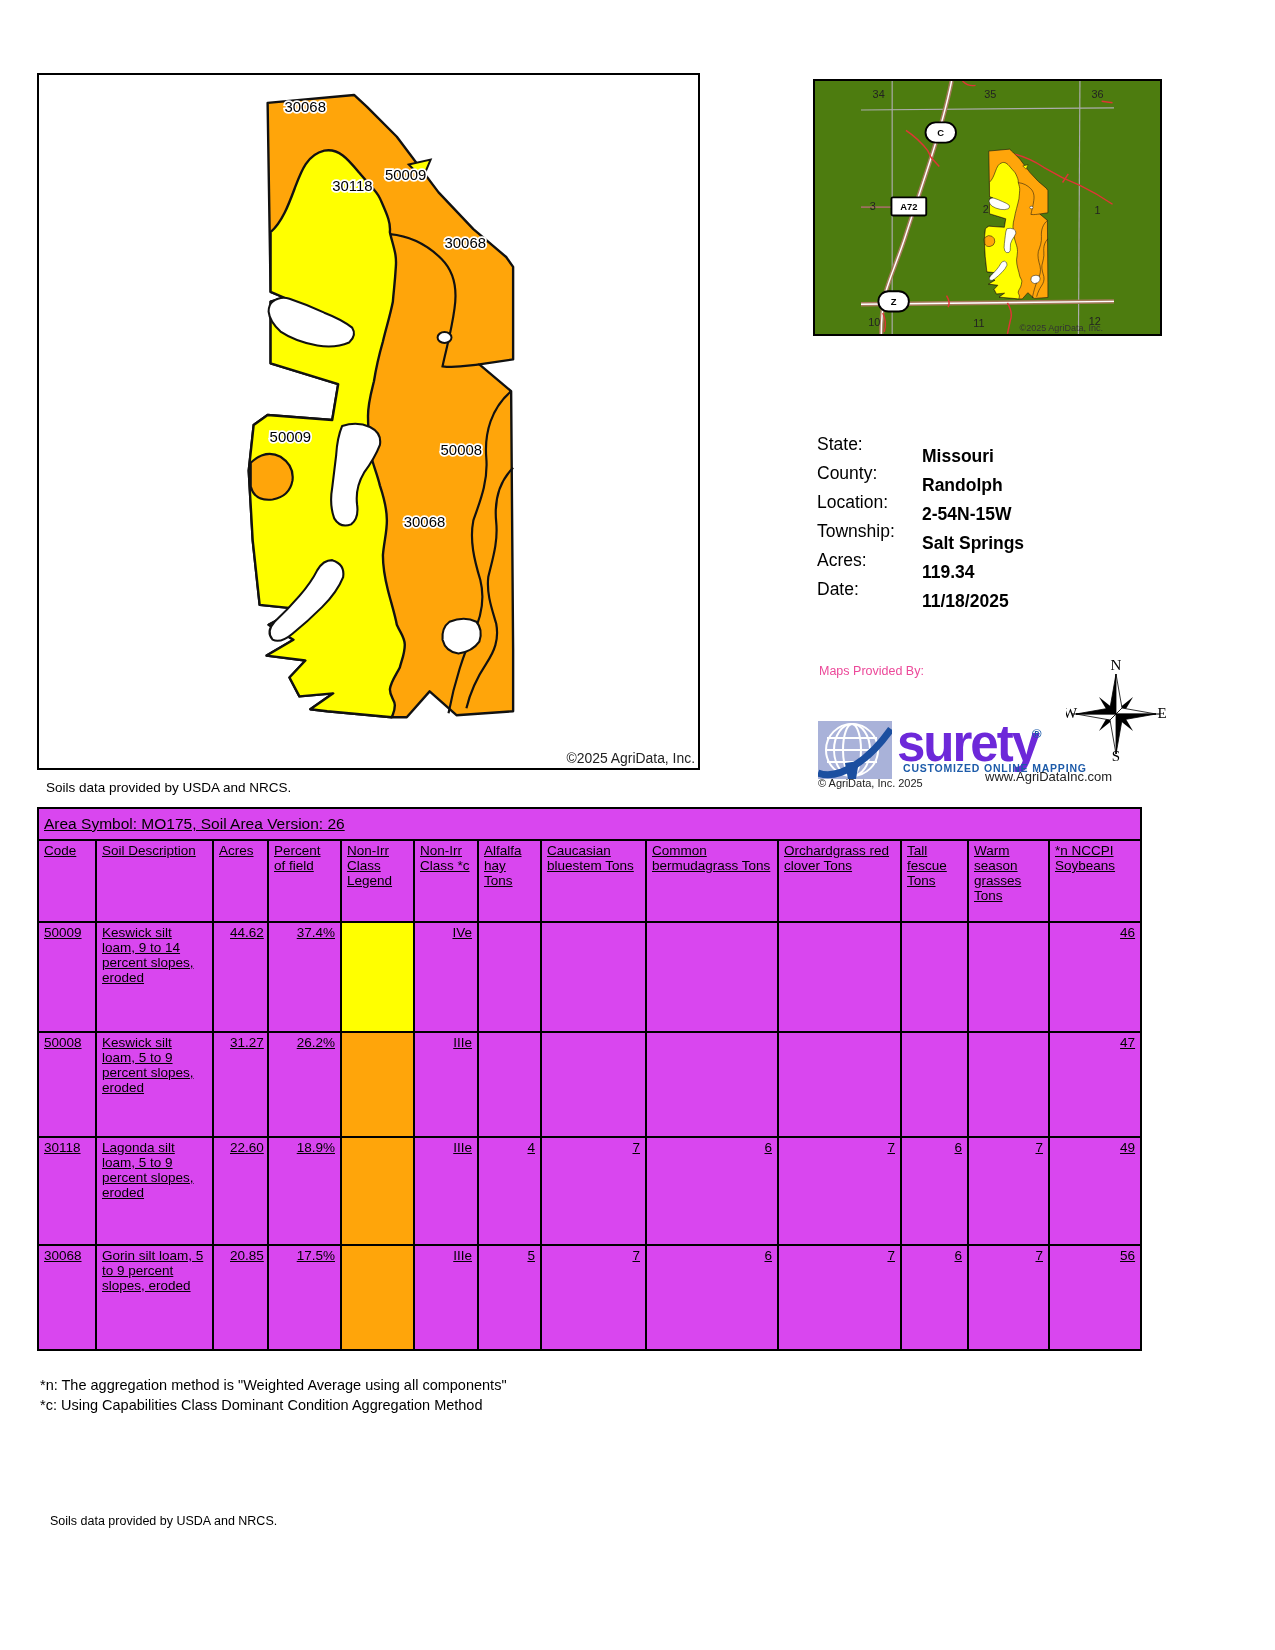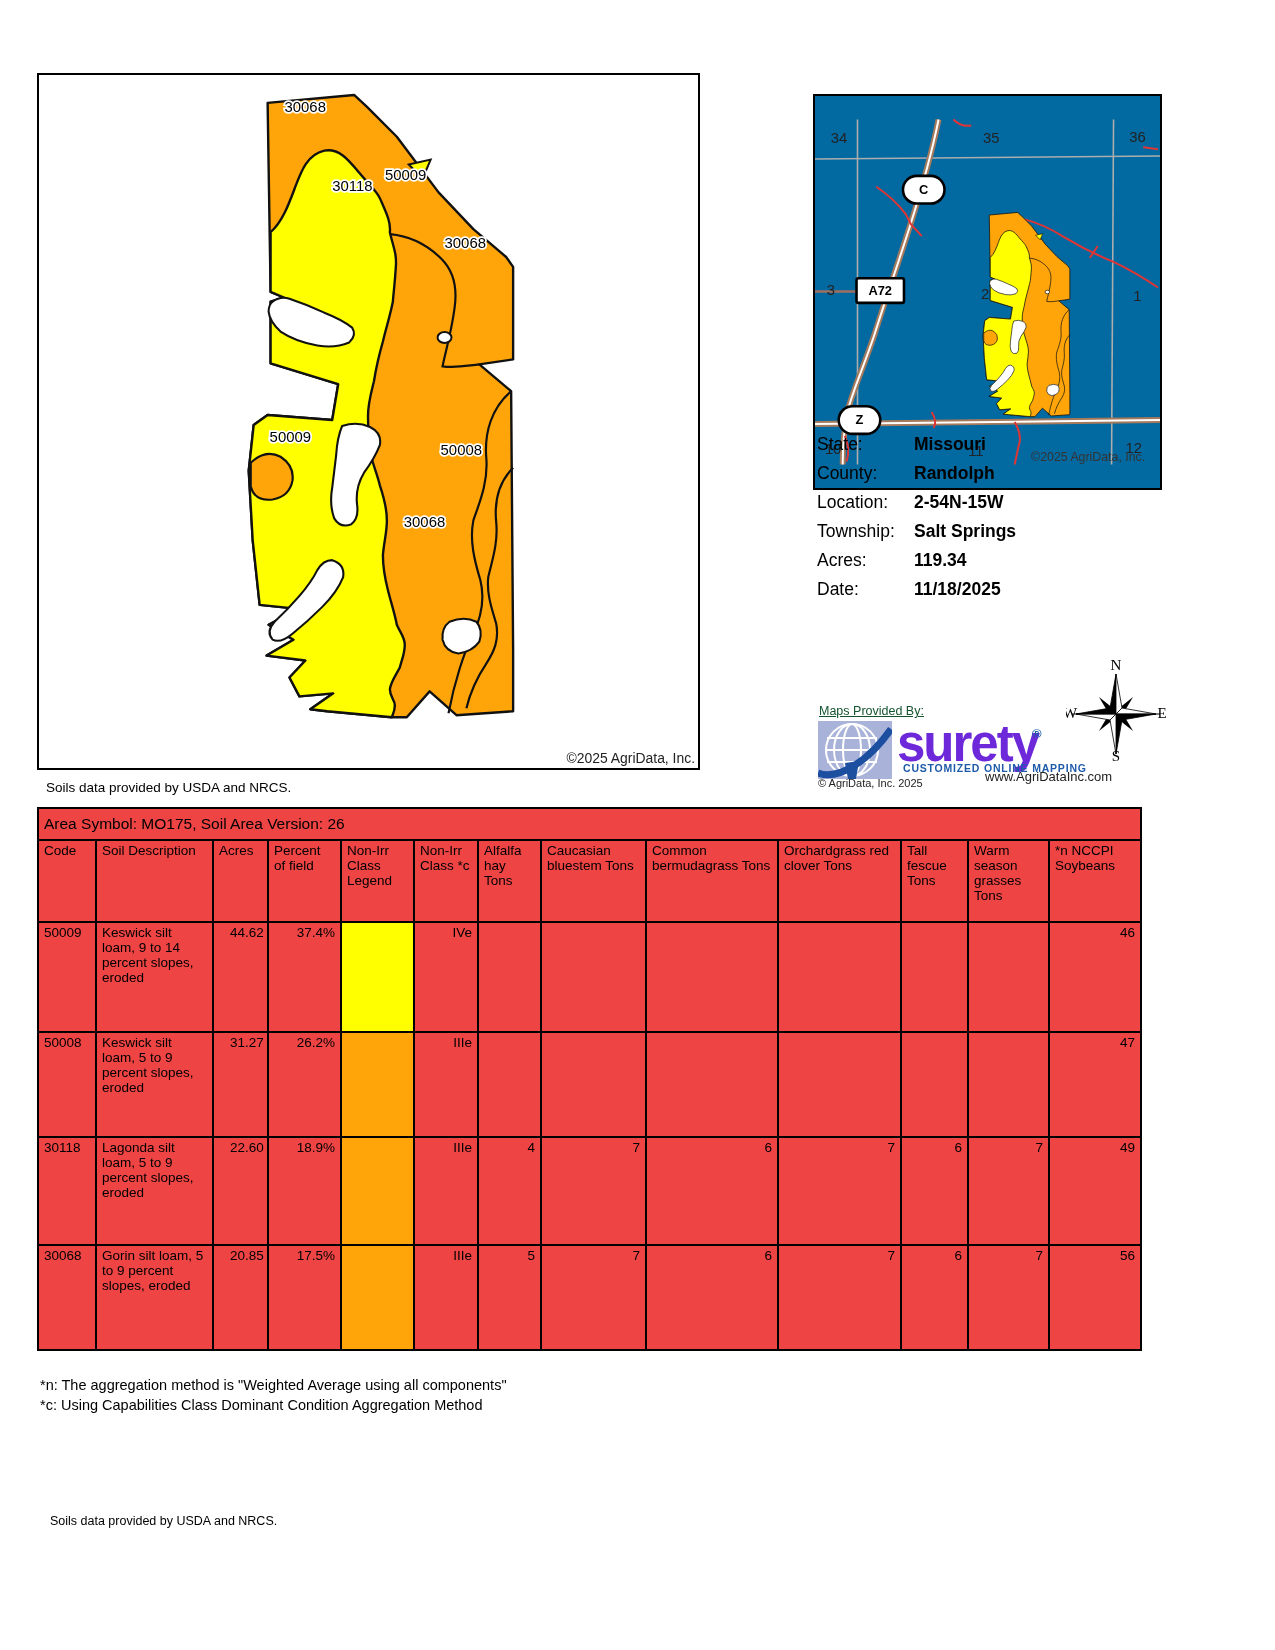--- a/index.html
+++ b/index.html
@@ -7,42 +7,42 @@
         font-family:"Liberation Sans",sans-serif;color:#000;overflow:hidden;}
   .abs{position:absolute;}
   #title{left:0;top:28px;width:1200px;text-align:center;font-size:27px;font-weight:bold;}
   
   #mainmap{left:37px;top:73px;width:663px;height:697px;border:2.5px solid #000;background:#fff;box-sizing:border-box;}
   #mainmap svg{display:block;width:100%;height:100%;}
   .maplabel{font-size:15px;fill:#000;stroke:#fff;stroke-width:3.5px;paint-order:stroke;font-family:"Liberation Sans",sans-serif;}
   .mapcopy{font-size:14px;fill:#222;font-family:"Liberation Sans",sans-serif;}
   #soils-note{left:46px;top:780px;font-size:13.5px;}
   
-  #locator{left:813px;top:94px;width:349px;height:396px;border:2.5px solid #000;background:#0369a1;box-sizing:border-box;}
+  #locator{left:813px;top:79px;width:349px;height:257px;border:2.5px solid #000;background:#4d7c0f;box-sizing:border-box;}
   #locator svg{display:block;width:100%;height:100%;}
   .secnum{font-size:15px;fill:#222;font-family:"Liberation Sans",sans-serif;}
   .badge-label{font-size:13px;font-weight:bold;fill:#000;text-anchor:middle;font-family:"Liberation Sans",sans-serif;}
   .loccopy{font-size:12.5px;fill:#333;font-family:"Liberation Sans",sans-serif;}
   
   .info-row{position:absolute;left:817px;width:330px;height:29px;font-size:17.5px;}
   .info-row .lab{display:inline-block;width:105px;}
-  .info-row .val{font-weight:bold;position:absolute;left:97px;}
-  
-  #provider-heading{left:819px;top:704px;font-size:12.5px;color:#14532d;text-decoration:underline;}
+  .info-row .val{font-weight:bold;position:absolute;left:105px;margin-top:12px;}
+  
+  #provider-heading{left:819px;top:664px;font-size:12.5px;color:#ec4899;}
   #logo-square{left:818px;top:721px;width:74px;height:58px;}
   #brand{left:897px;top:714px;font-size:51px;font-weight:bold;color:#6d28d9;letter-spacing:-2px;}
   #brand-reg{left:1032px;top:726px;font-size:13px;font-weight:bold;color:#1D5BA9;}
   #tagline{left:903px;top:762px;font-size:10.5px;font-weight:bold;color:#1D5BA9;letter-spacing:0.8px;}
   #prov-copy{left:818px;top:777px;font-size:11px;color:#222;}
   #prov-web{left:985px;top:769px;font-size:13px;color:#222;}
   #compass{left:1066px;top:658px;width:100px;height:104px;}
   .compass-letter{font-family:"Liberation Serif",serif;font-size:15px;fill:#000;text-anchor:middle;}
   
   #soiltable{position:absolute;left:37px;top:807px;border-collapse:collapse;table-layout:fixed;
-             width:1103px;font-size:13.5px;background:#ef4444;}
+             width:1103px;font-size:13.5px;background:#d946ef;text-decoration:underline;}
   #soiltable td,#soiltable th{border:2px solid #000;padding:2px 5px;vertical-align:top;
              font-weight:normal;text-align:left;overflow:hidden;}
   #soiltable .num{text-align:right;padding-left:16px;}
   #soiltable .area-sym{font-size:15.5px;height:26px;vertical-align:middle;}
   #soiltable th{height:76px;}
   #soiltable .wa td{font-weight:bold;height:22px;vertical-align:middle;}
   #soiltable .wa .wa-label{text-align:right;}
   .footnote{left:40px;font-size:14.5px;}
   #footer-note{left:50px;top:1514px;font-size:12.5px;}
 </style>

